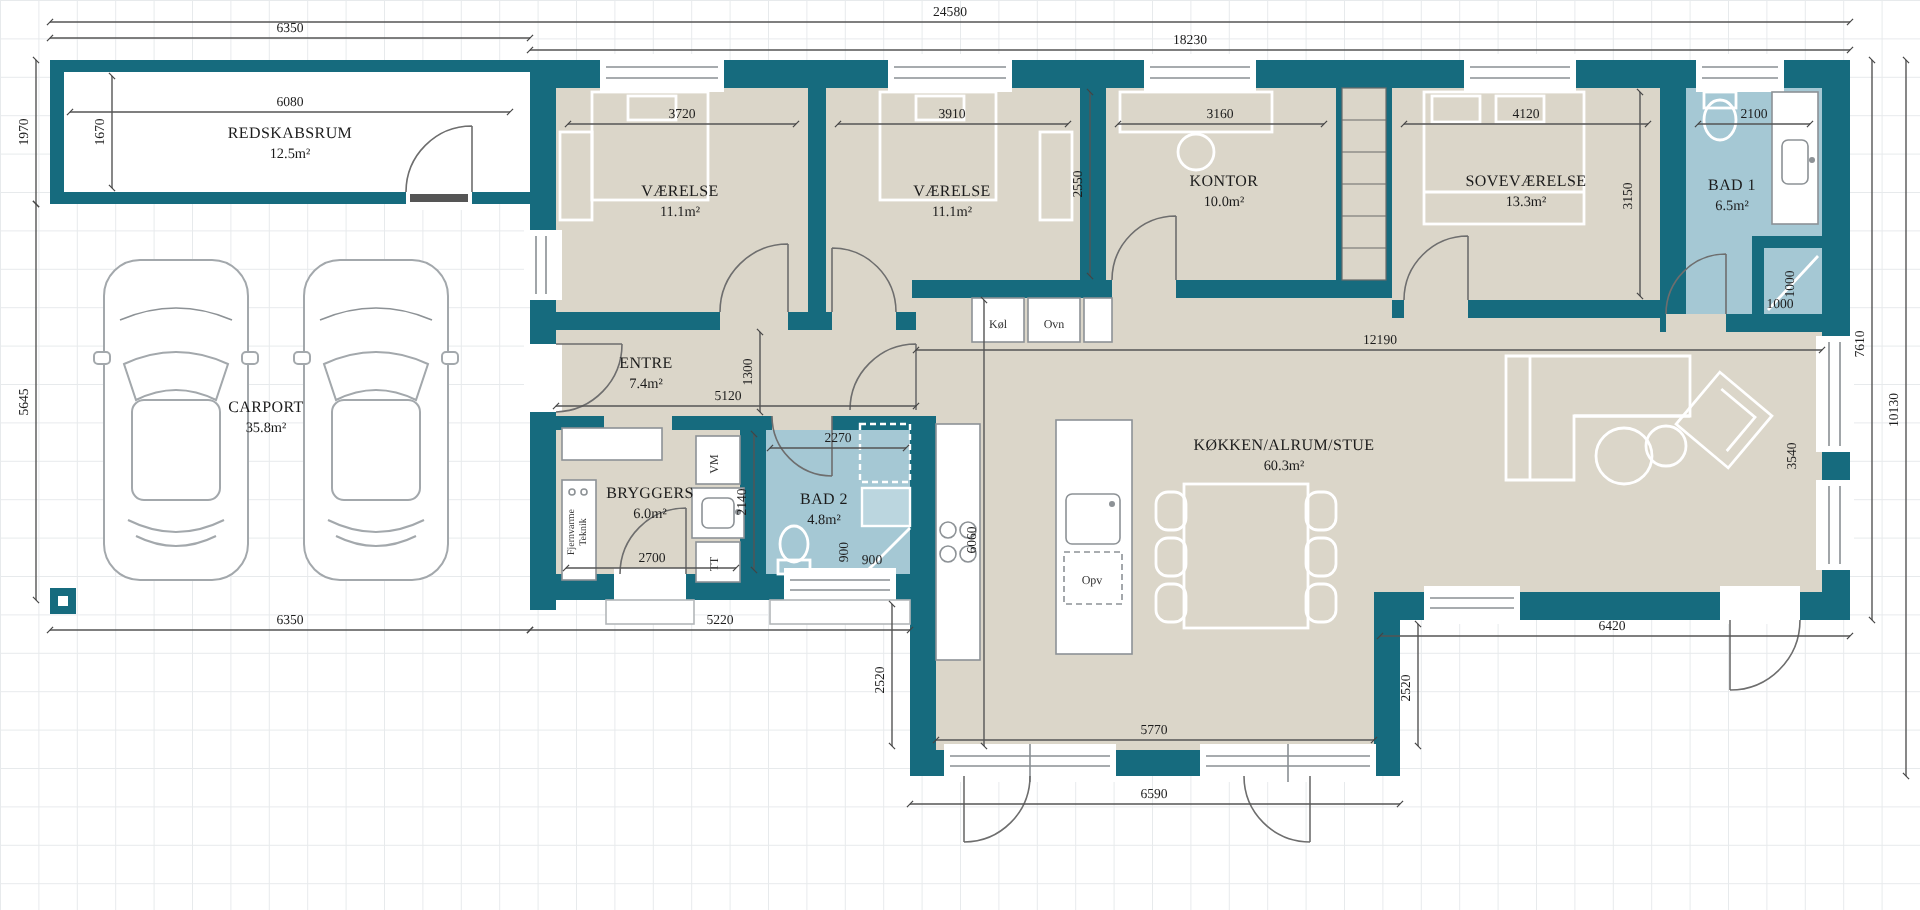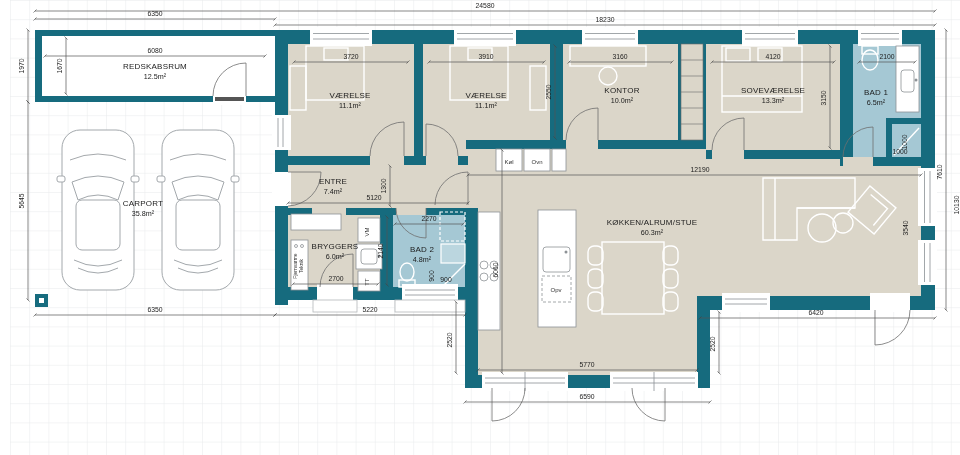--- a/index.html
+++ b/index.html
@@ -1,16 +1,16 @@
 <!DOCTYPE html>
 <html><head>
 <meta charset="utf-8">
 <style>
   html,body{margin:0;padding:0;background:#fff;}
-  .canvas{width:828px;height:455px;position:relative;font-family:Liberation Sans, sans-serif;margin-left:10px;}
+  .canvas{width:828px;height:455px;position:relative;font-family:Liberation Serif, serif;}
   svg{display:block;}
   .w{fill:#166b7e;stroke:none;}
   .floor{fill:#dbd6c9;}
   .bath{fill:#a5c8d4;}
   .shed{fill:#ffffff;}
   .winr{fill:#ffffff;}
   .winl{stroke:#8a9094;stroke-width:0.8;fill:none;}
   .door{stroke:#6e6e6e;stroke-width:0.8;fill:none;}
   .dl{stroke:#555;stroke-width:0.7;fill:none;}
   .dm{font-size:6.8px;fill:#1d1d1d;text-anchor:middle;}

